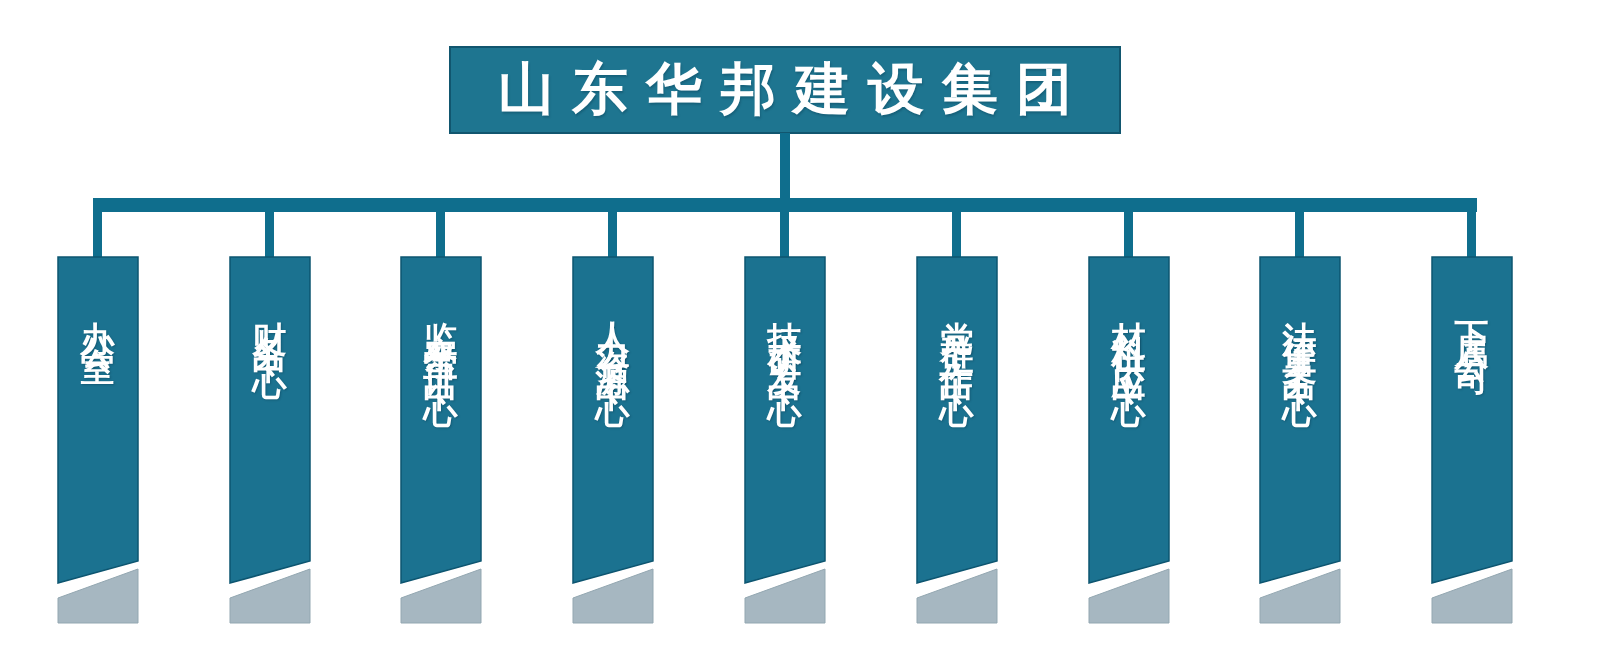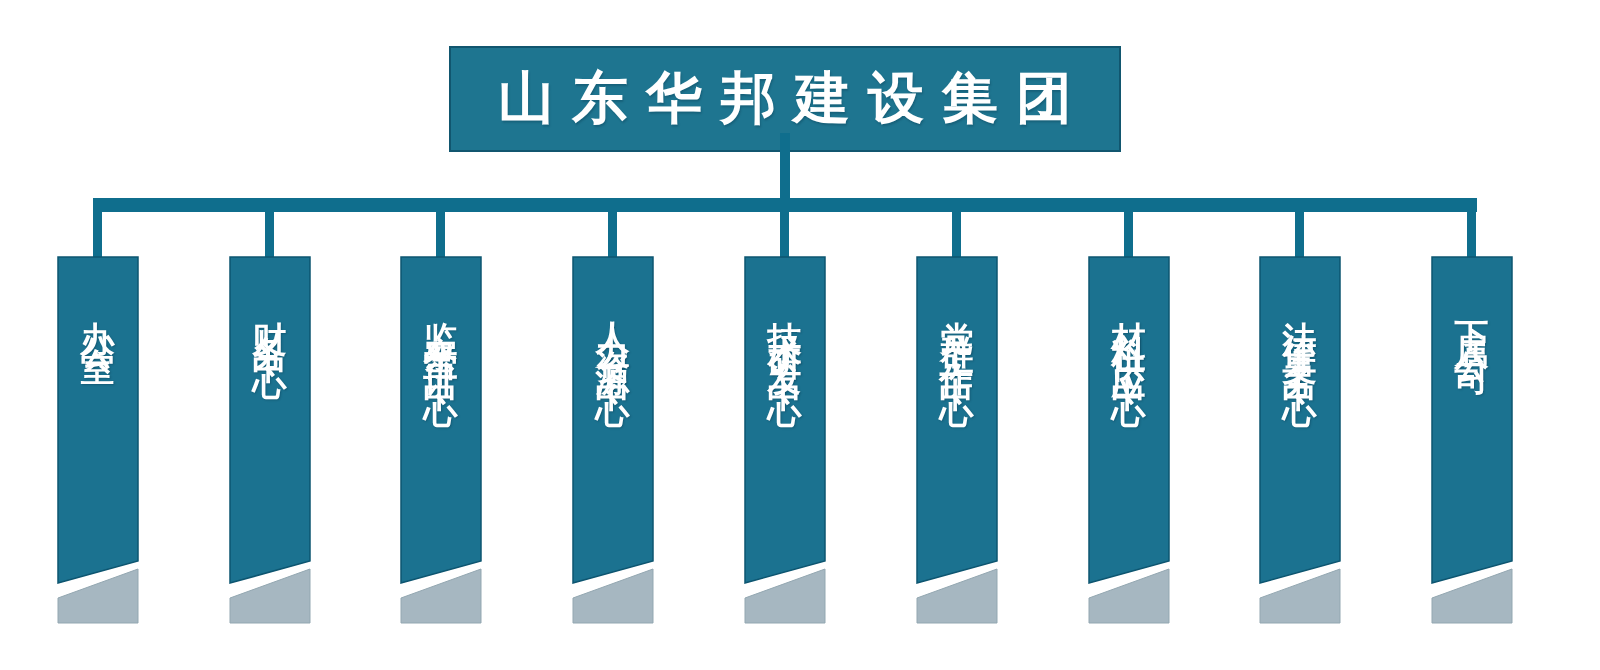--- a/index.html
+++ b/index.html
@@ -6,21 +6,21 @@
   .stage{
     position:relative;
     width:1600px;height:670px;
     background:#ffffff;
     overflow:hidden;
     font-family:"Liberation Sans","DejaVu Sans",sans-serif;
   }
   
   .root-node{
     position:absolute;
-    left:449px;top:46px;width:672px;height:106px;
+    left:449px;top:46px;width:672px;height:88px;
     background:#1e7590;
     border:2px solid #11566f;
     box-sizing:border-box;
     display:flex;align-items:center;justify-content:center;
   }
   .root-label{
     color:#ffffff;
     font-size:56px;
     font-weight:bold;
     letter-spacing:18px;

